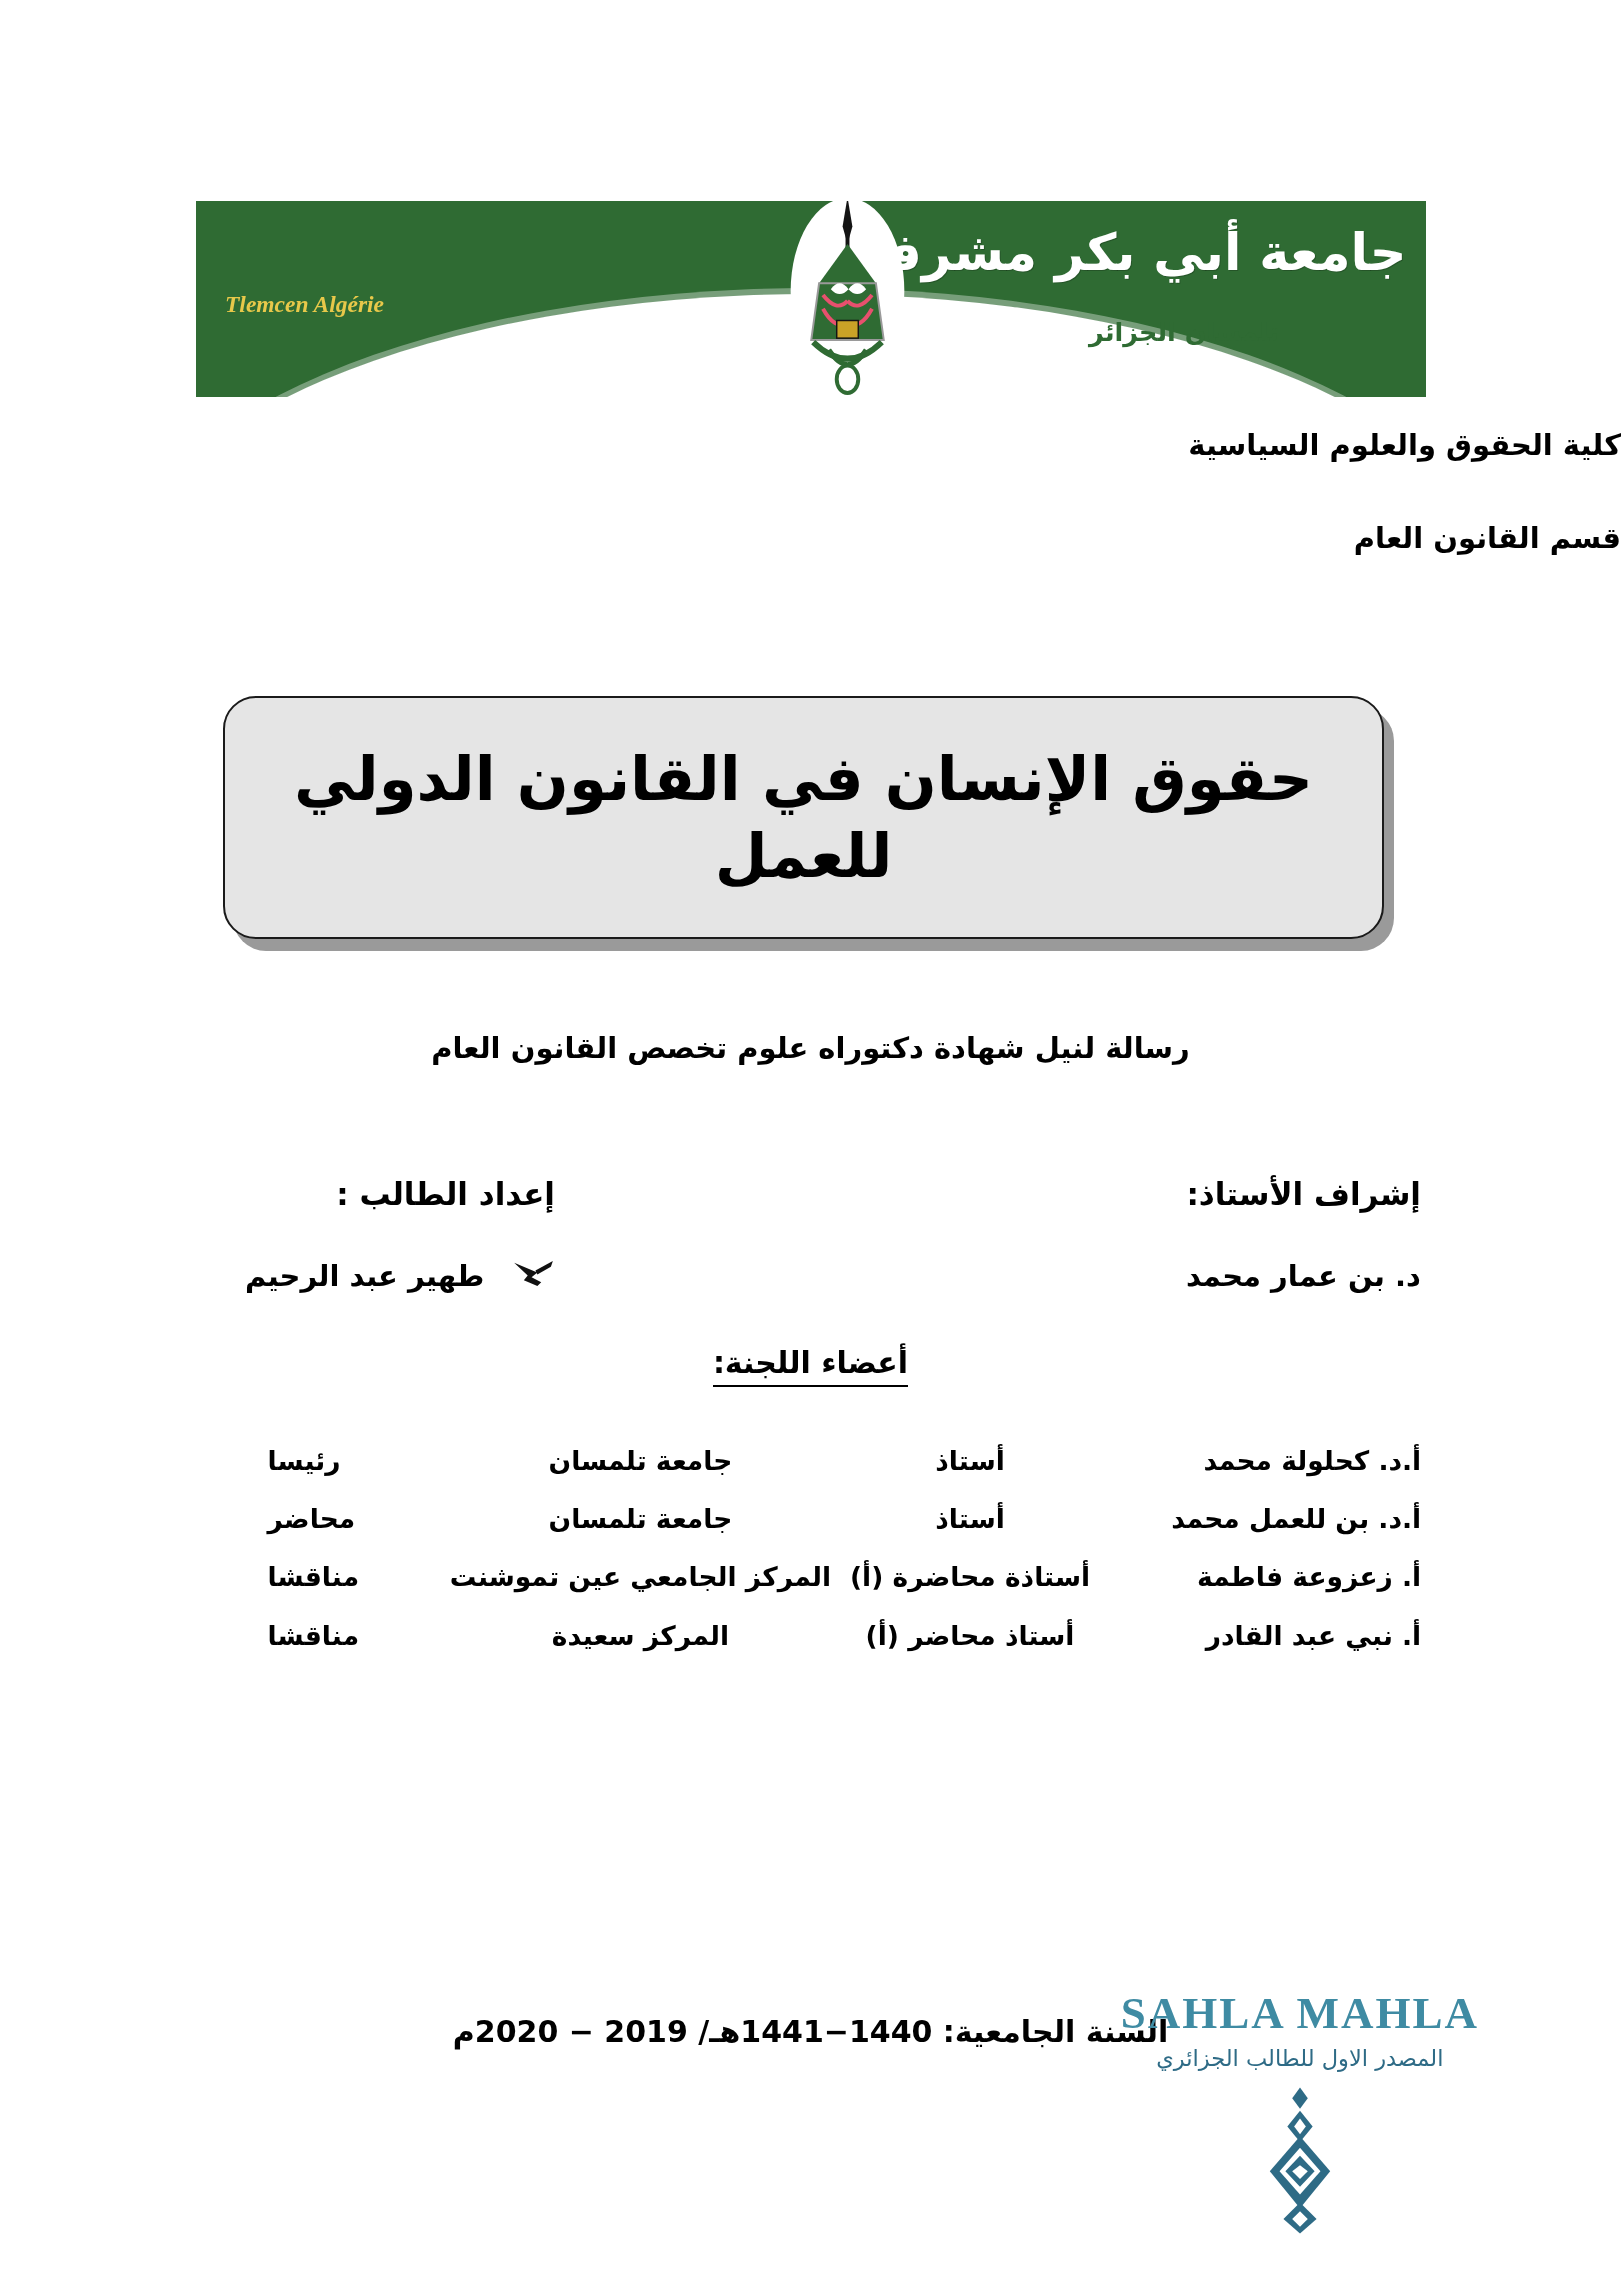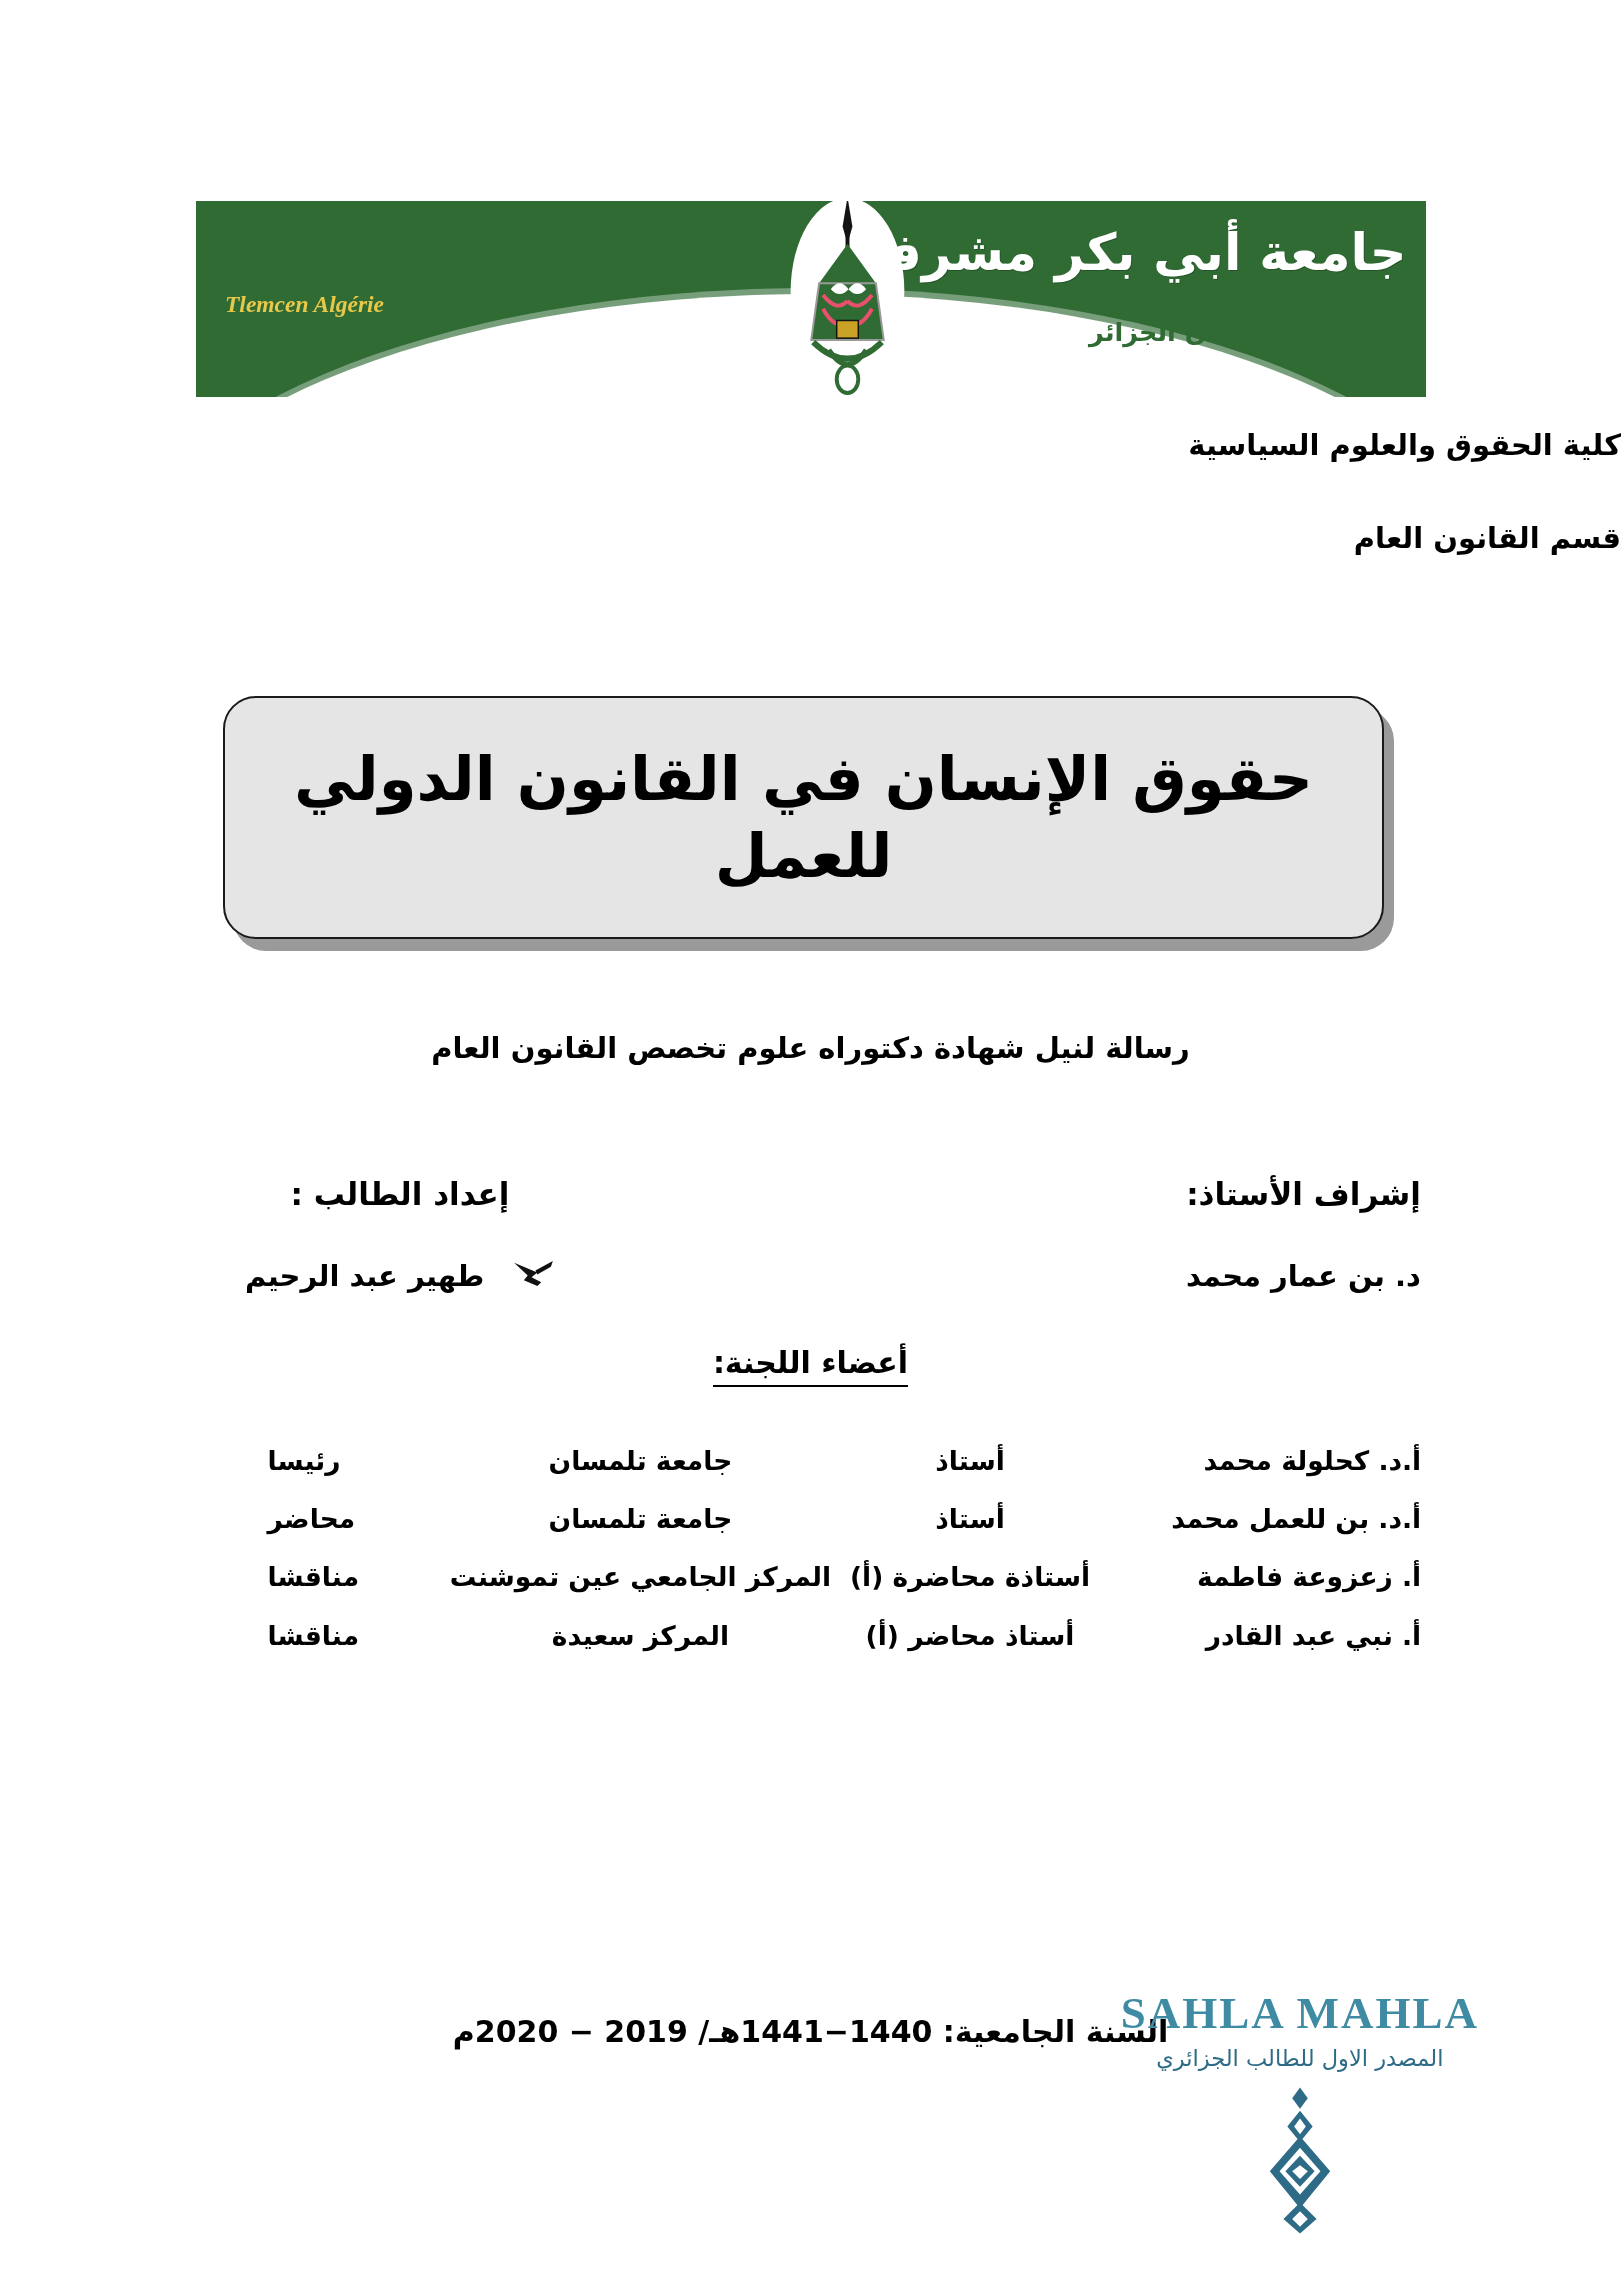--- a/index.html
+++ b/index.html
@@ -172,21 +172,20 @@
   .people {
     position: absolute;
     left: 245px;
     top: 1176px;
     width: 1176px;
     display: flex;
     flex-direction: row-reverse;
     justify-content: space-between;
   }
   .people-col {
-    text-align: center;
   }
   .people-col.student { margin-right: 39px; }
   .people-col.supervisor { margin-left: 59px; }
   .people-head {
     font-family: "DejaVu Sans", sans-serif;
     font-size: 31px;
     font-weight: bold;
     color: #000;
     margin-bottom: 47px;
     white-space: nowrap;

